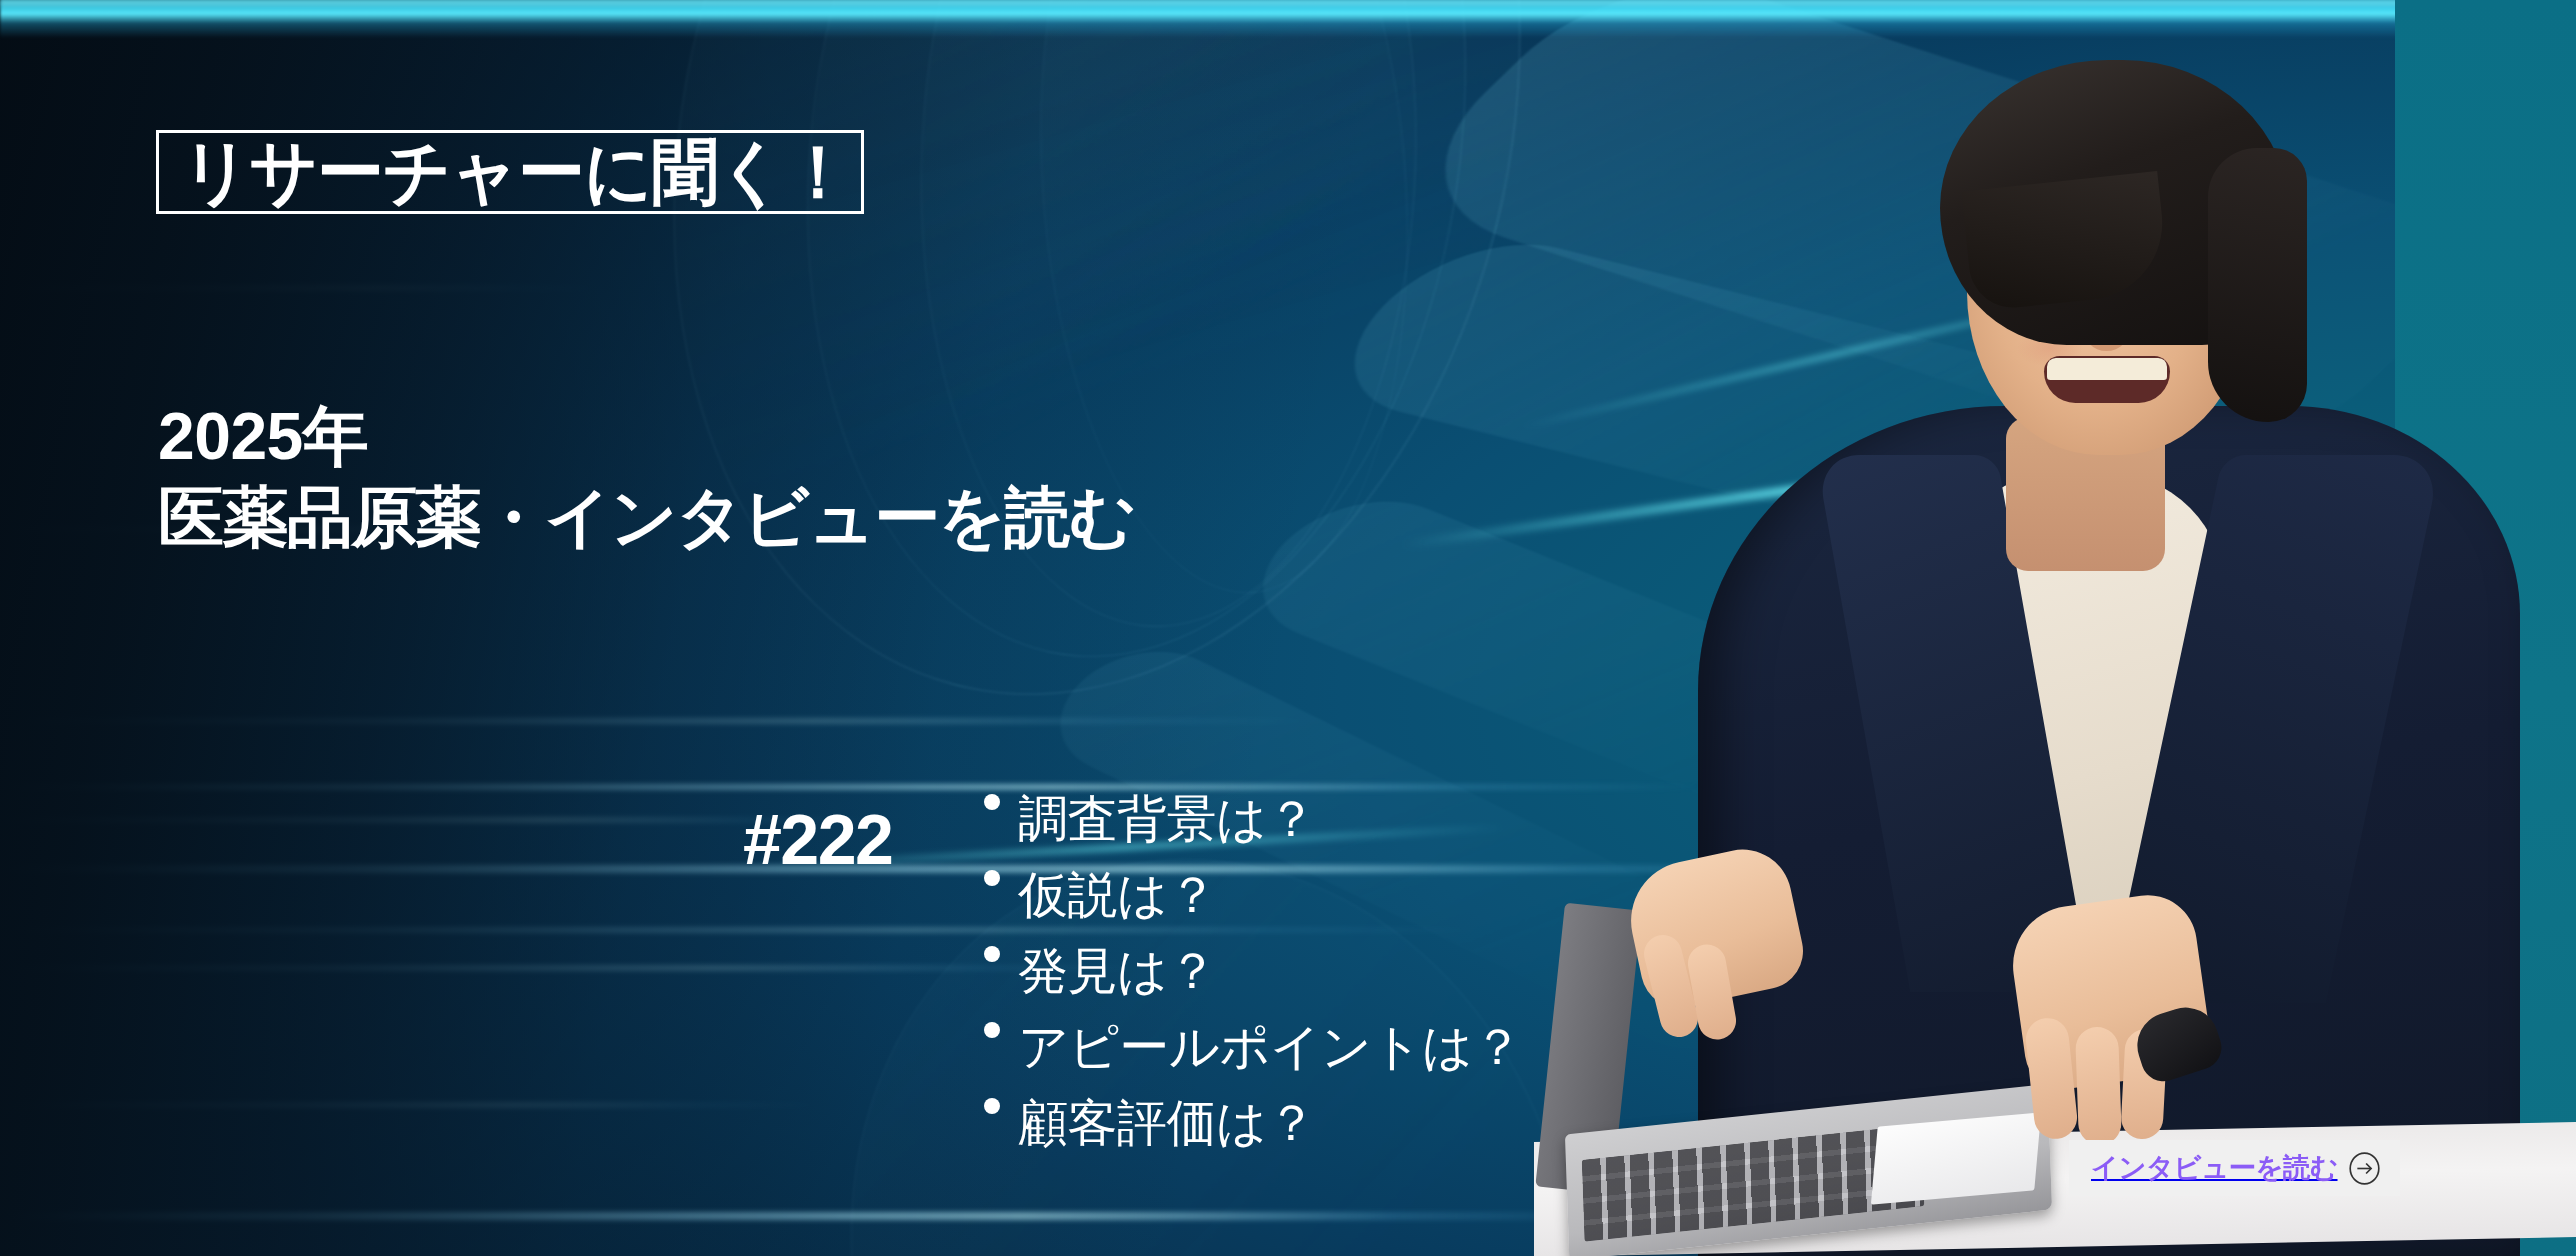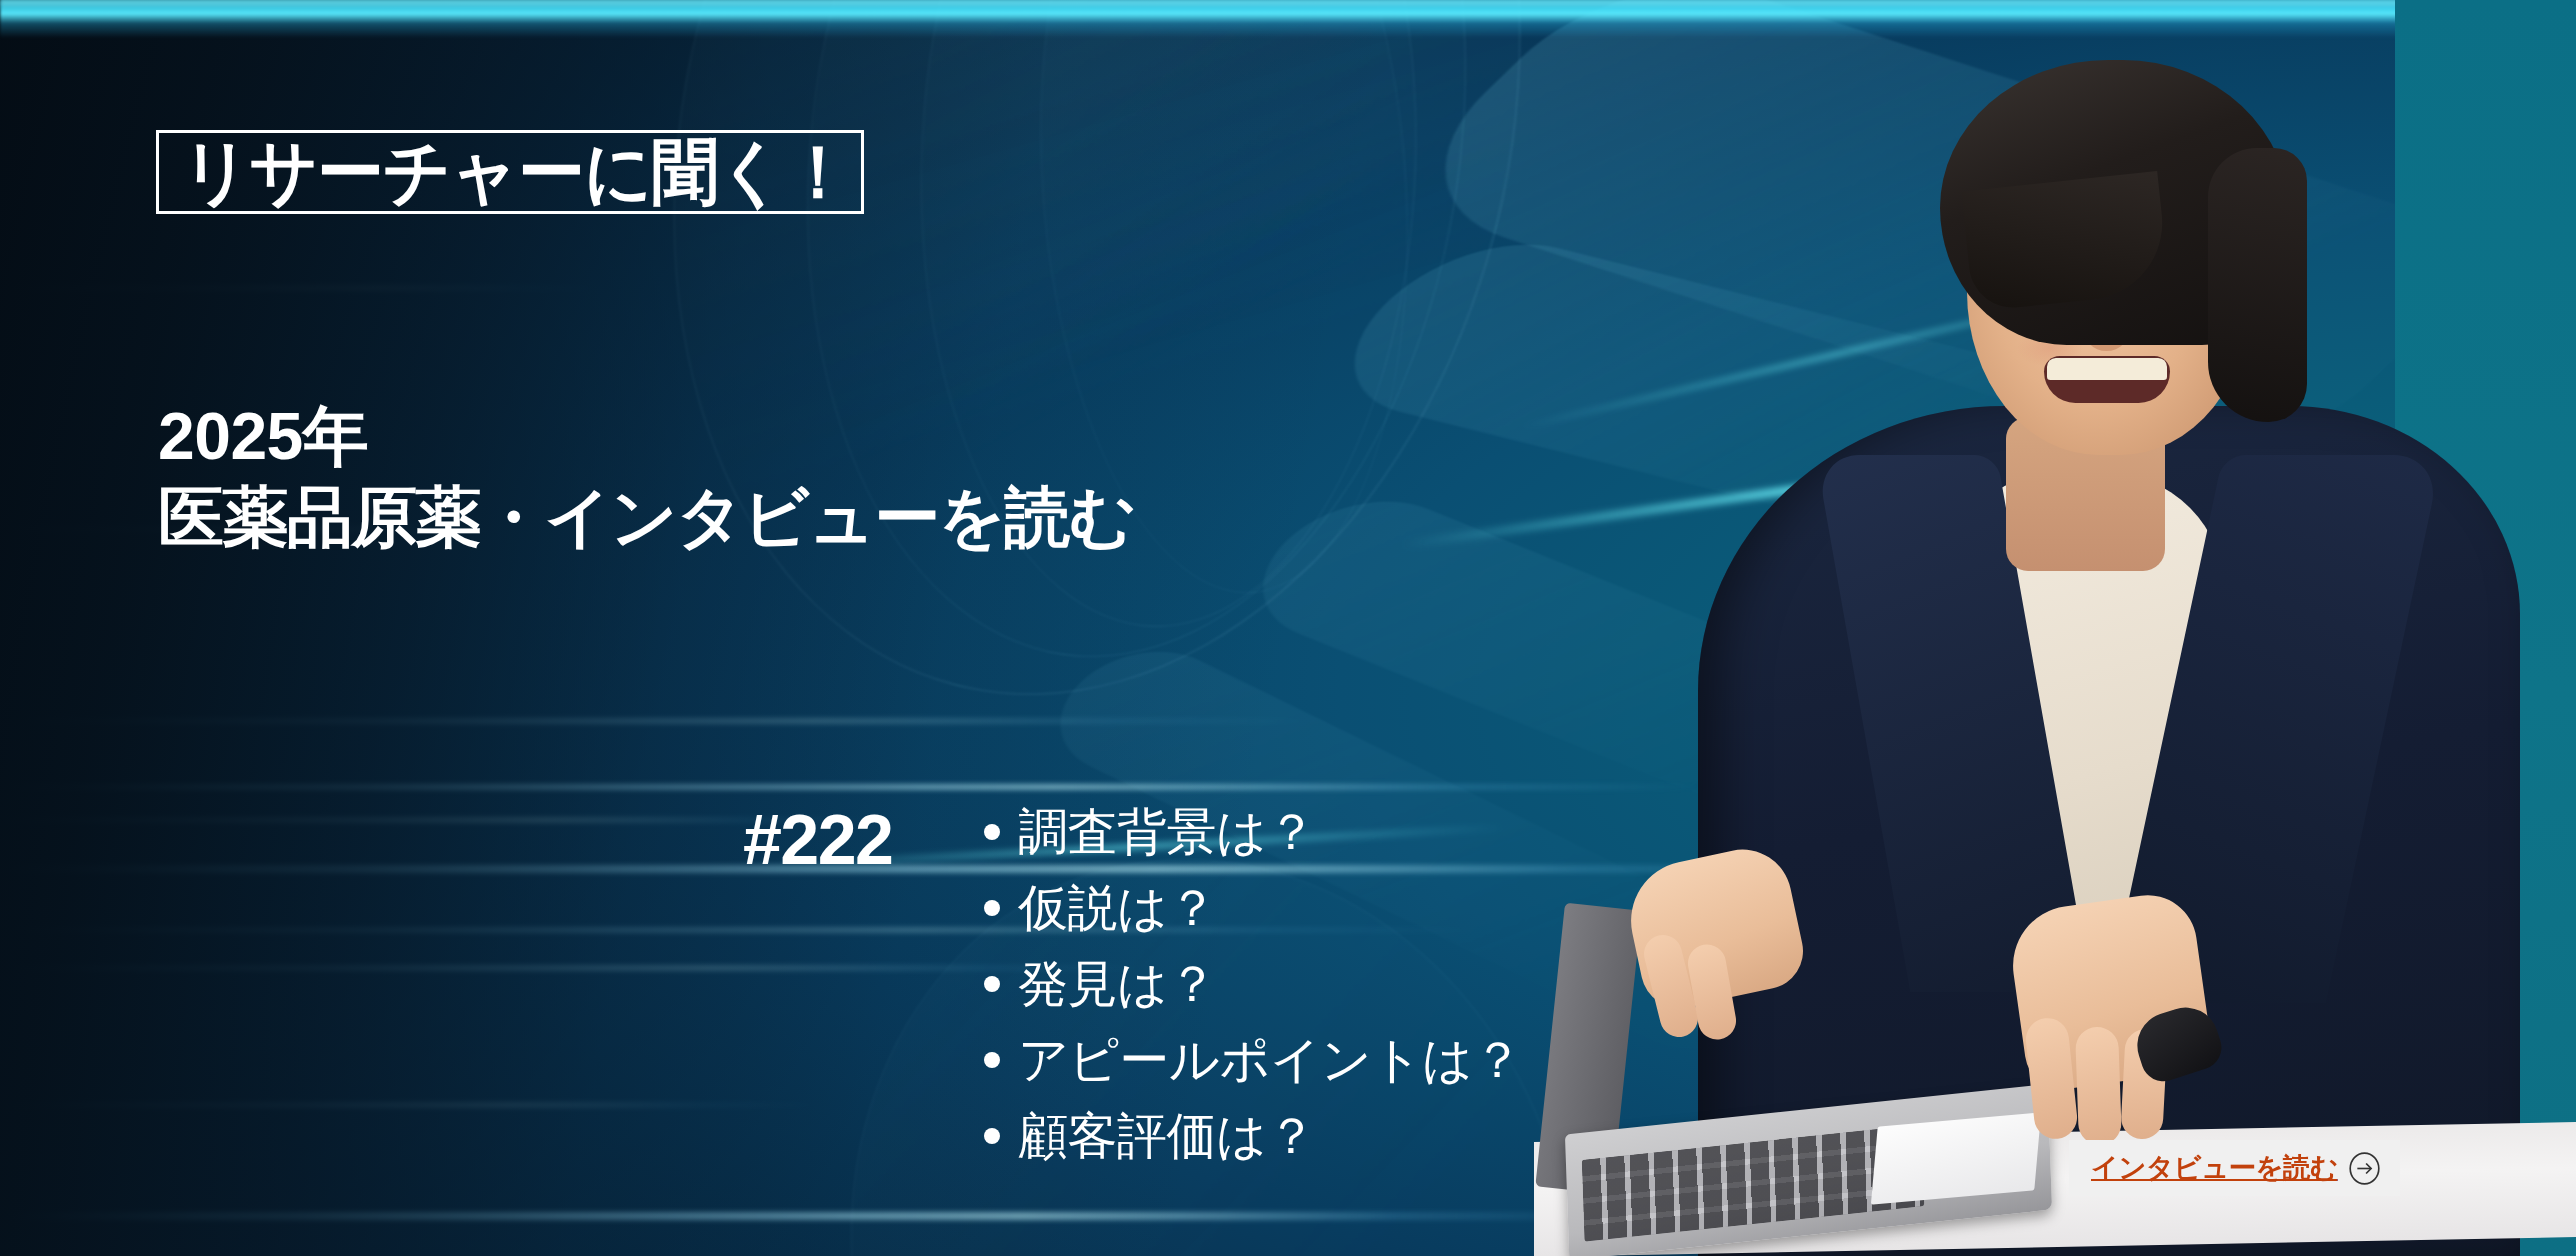--- a/index.html
+++ b/index.html
@@ -325,21 +325,20 @@
   .bullets {
     position: absolute;
     left: 984px; top: 794px;
     margin: 0;
     padding: 0;
     list-style: none;
     color: #ffffff;
   }
   .bullets li {
     display: flex;
-    align-items: center;
     font-size: 50px;
     font-weight: 400;
     line-height: 1;
     height: 76px;
     white-space: nowrap;
     letter-spacing: -0.5px;
   }
   .bullet-dot {
     width: 16.4px; height: 16.4px;
     border-radius: 50%;
@@ -354,26 +353,25 @@
     left: 2069px; top: 1140px;
     width: 331px; height: 56px;
     background: #f0f0f0;
     display: flex;
     align-items: center;
     box-sizing: border-box;
     padding: 0 18.6px 0 22px;
     justify-content: space-between;
   }
   .cta-label {
-    color: #c2410c;
+    color: #8b5cf6;
     font-size: 27.4px;
     font-weight: 700;
     letter-spacing: -0.5px;
     white-space: nowrap;
-    text-decoration: underline;
   }
   .cta-arrow {
     width: 33px; height: 33px;
     flex: none;
   }
 </style>
 </head>
 <body>
 
 <div class="stage">

